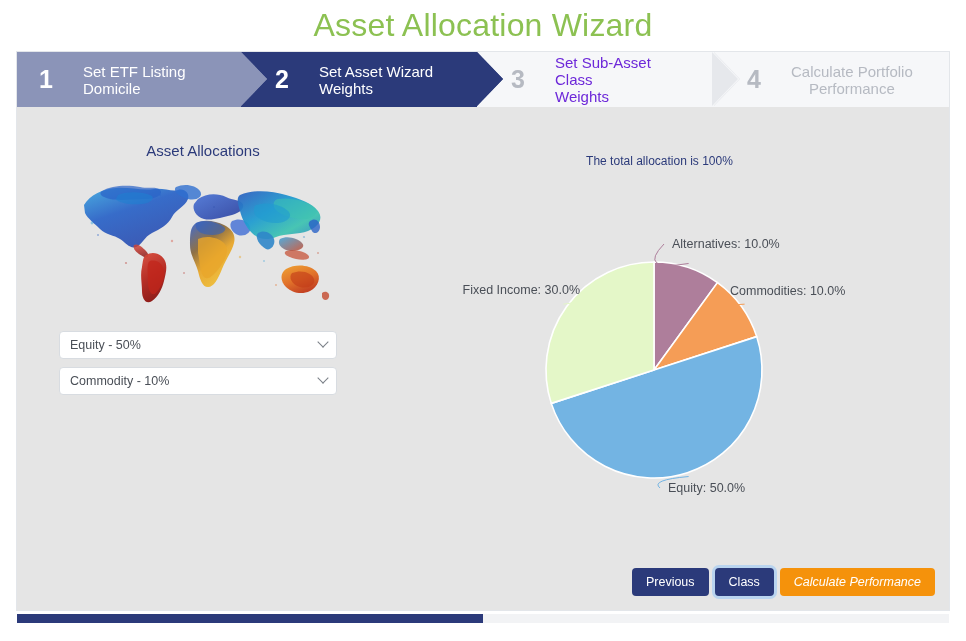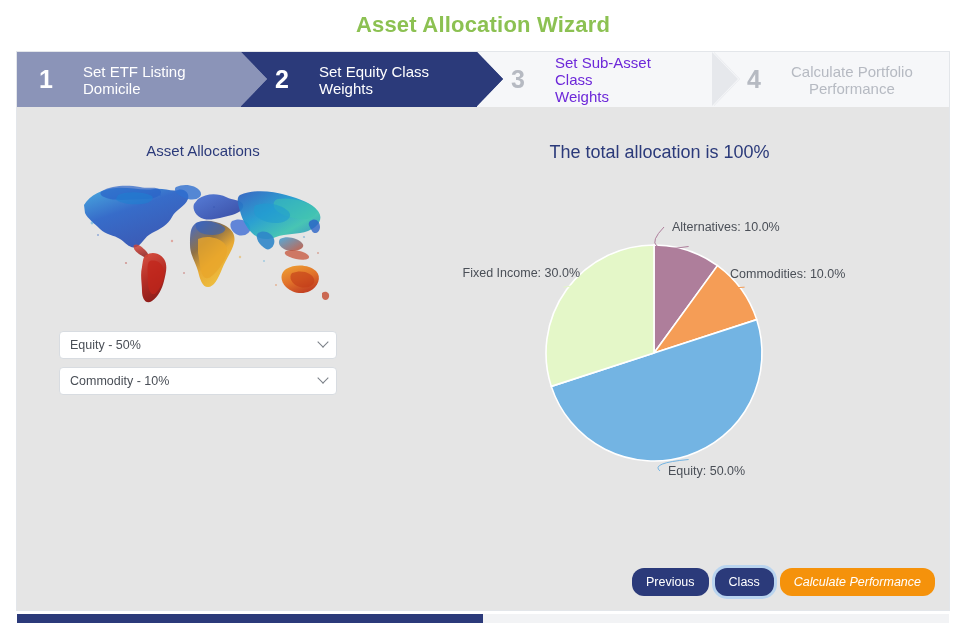--- a/index.html
+++ b/index.html
@@ -12,22 +12,22 @@
     background: #ffffff;
     font-family: "Liberation Sans", sans-serif;
     overflow: hidden;
     position: relative;
   }
 
   
   .page-title {
     text-align: center;
     color: #8CC152;
-    font-size: 22px;
-    font-weight: 700;
+    font-size: 32px;
+    font-weight: 400;
     letter-spacing: .2px;
     padding: 8px 0 0 0;
     margin: 0;
     height: 34px;
     line-height: 34px;
   }
 
   
   .panel {
     position: absolute;
@@ -207,44 +207,44 @@
   .col-right {
     position: absolute;
     left: 355px;
     top: 0;
     width: 575px;
     height: 503px;
   }
   .pie-title {
     text-align: center;
     color: #2b3a7a;
-    font-size: 18px;
+    font-size: 12px;
     font-weight: 400;
-    margin: 0;
+    margin: 12px;
     padding-top: 35px;
   }
   .pie-area {
     position: relative;
     width: 575px;
     height: 420px;
   }
   .pie-area svg { display: block; }
 
   
   .btnbar {
     position: absolute;
     right: 14px;
     bottom: 14px;
     display: flex;
     align-items: center;
     gap: 6px;
   }
   .btn {
     border: none;
-    border-radius: 12px;
+    border-radius: 4px;
     font-size: 12.5px;
     font-family: "Liberation Sans", sans-serif;
     padding: 7px 14px;
     cursor: pointer;
     color: #ffffff;
     line-height: 14px;
   }
   .btn.navy { background: #2b3a7a; }
   .btn.navy.focus {
     box-shadow: 0 0 0 3px #b9d4ef;
@@ -282,21 +282,21 @@
         <span>Set ETF Listing</span><br>
         <span>Domicile</span>
       </span>
       <span class="chev"></span>
     </div>
 
     <div class="step s2">
       <span class="notch"></span>
       <span class="num">2</span>
       <span class="txt">
-        <span>Set Equity Class</span><br>
+        <span>Set Asset Wizard</span><br>
         <span>Weights</span>
       </span>
       <span class="chev"></span>
     </div>
 
     <div class="step s3">
       <span class="notch"></span>
       <span class="num">3</span>
       <span class="txt">
         <span>Set Sub-Asset Class</span><br>

